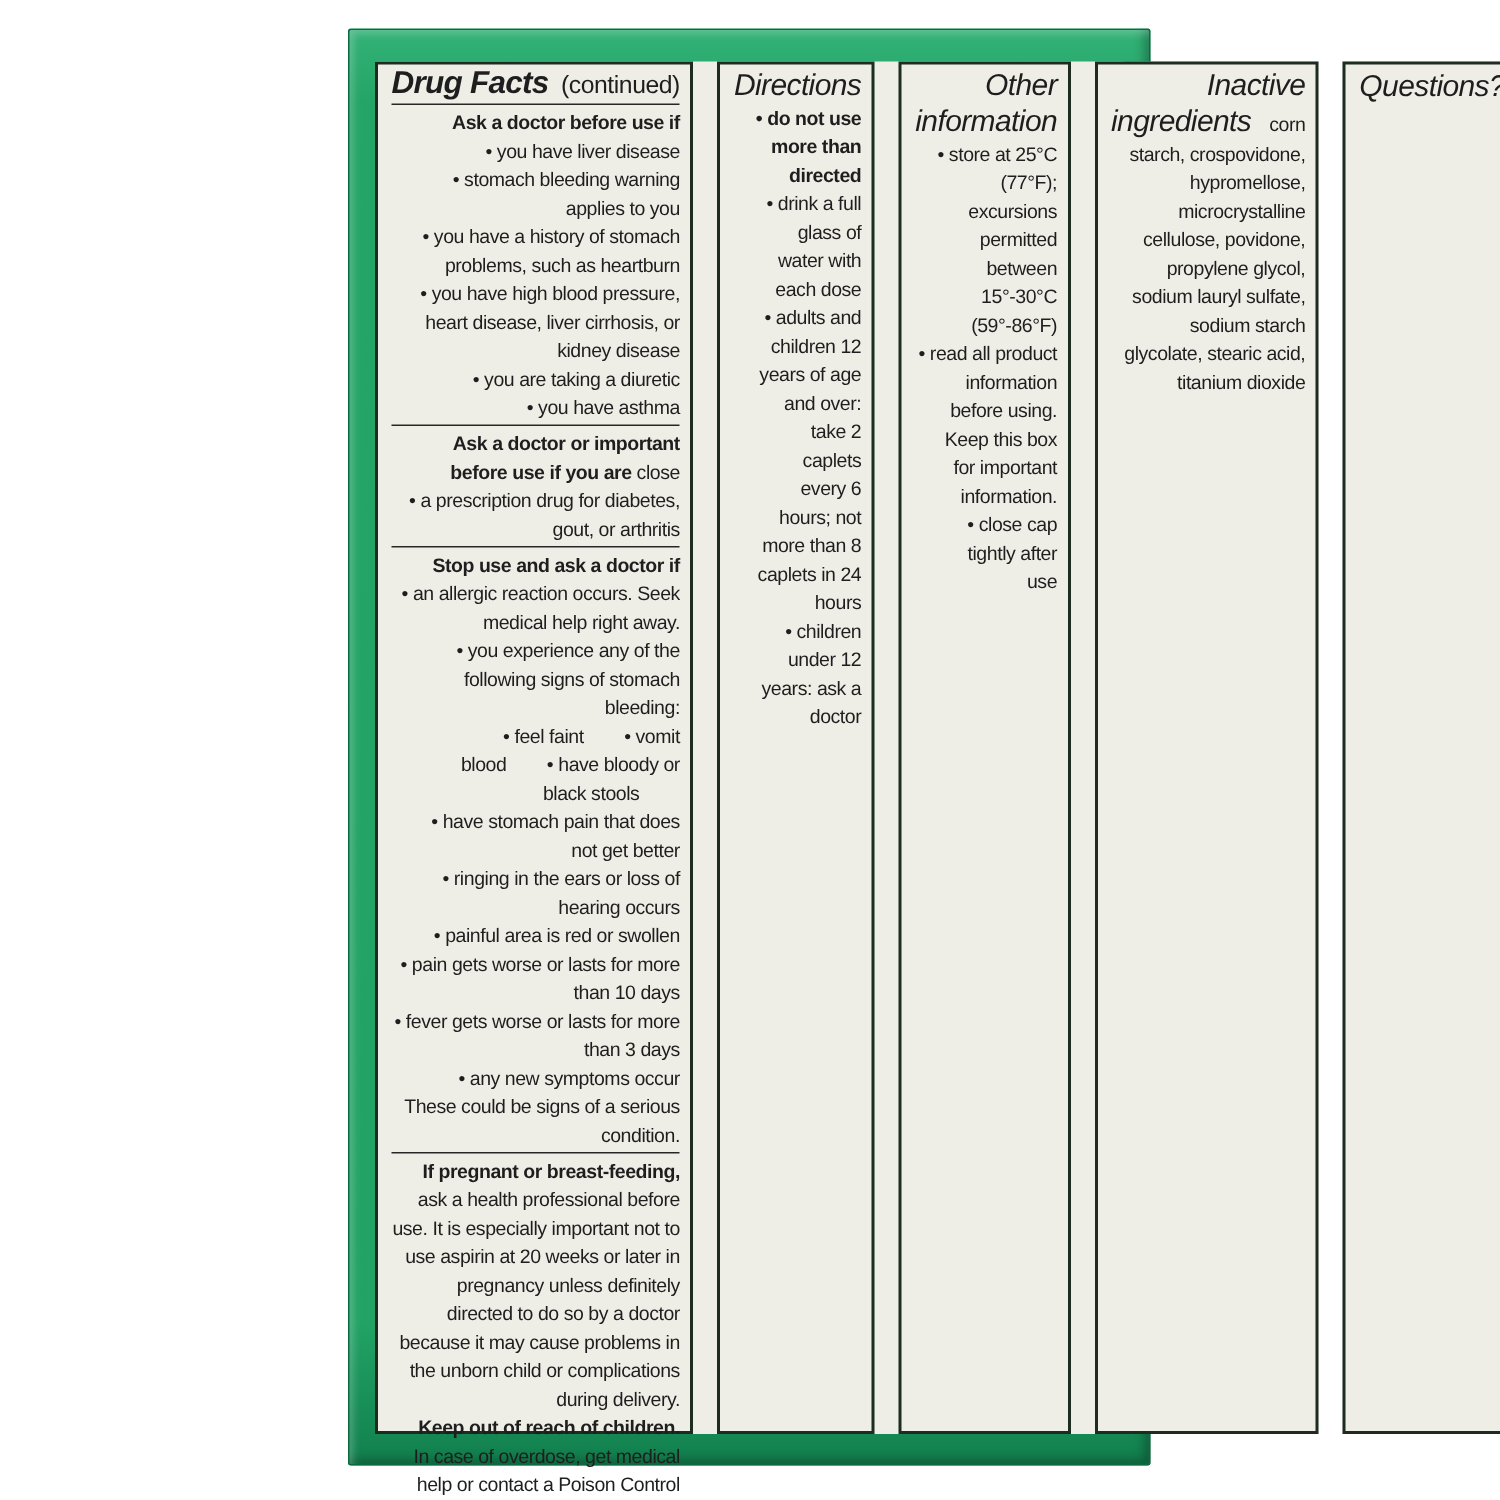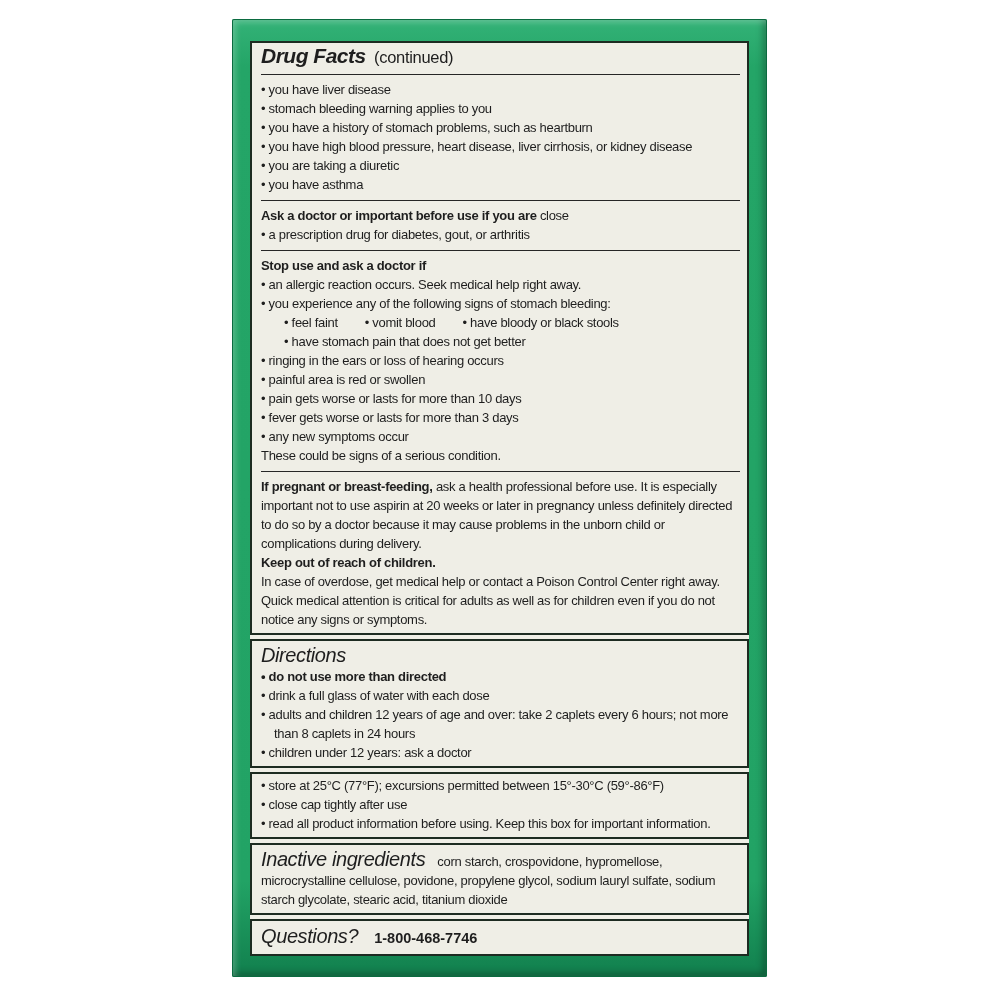--- a/index.html
+++ b/index.html
@@ -10,21 +10,21 @@
   .package{
     position:absolute;left:232px;top:19px;width:535px;height:958px;
     background:linear-gradient(180deg,#33b277 0%,#24a567 5%,#22a365 90%,#138350 99%);
     box-shadow:inset 0 0 0 1px #0b6b40,
                inset 3px 3px 6px rgba(255,255,255,.28),
                inset -4px -4px 7px rgba(0,0,0,.30);
     border-radius:2px;
   }
   .label-area{
     position:absolute;left:18px;right:18px;top:22px;bottom:21px;
-    background:#efeee6;display:flex;flex-direction:column;gap:4px;
+    background:#efeee6;display:flex;flex-direction:row;gap:16px;text-align:right;
   }
   .box{
     border:2px solid #1d2b21;background:#efeee6;
     padding:2px 7px 4px 9px;
     font-size:13px;line-height:19px;letter-spacing:-0.3px;
   }
   .box-main{flex:1 1 auto;display:flex;flex-direction:column;justify-content:space-between;min-height:0;}
   .title-row{margin:1px 0 0 0;white-space:nowrap;}
   .df-title{font-style:italic;font-weight:bold;font-size:21px;letter-spacing:-0.5px;}
   .df-cont{font-size:16.5px;margin-left:5px;}
@@ -51,20 +51,21 @@
   <div class="label-area">
 
     <section class="box box-main">
       <div class="title-row">
         <span class="df-title">Drug Facts</span>
         <span class="df-cont">(continued)</span>
       </div>
       <div class="rule"></div>
 
       <div>
+        <div class="h-bold">Ask a doctor before use if</div>
         <ul>
           <li class="bullet">you have liver disease</li>
           <li class="bullet">stomach bleeding warning applies to you</li>
           <li class="bullet">you have a history of stomach problems, such as heartburn</li>
           <li class="bullet">you have high blood pressure, heart disease, liver cirrhosis, or kidney disease</li>
           <li class="bullet">you are taking a diuretic</li>
           <li class="bullet">you have asthma</li>
         </ul>
       </div>
       <div class="rule"></div>
@@ -109,24 +110,25 @@
       <div class="big-h">Directions</div>
       <ul>
         <li class="bullet h-bold">do not use more than directed</li>
         <li class="bullet">drink a full glass of water with each dose</li>
         <li class="bullet">adults and children 12 years of age and over: take 2 caplets every 6 hours; not more than 8 caplets in 24 hours</li>
         <li class="bullet">children under 12 years: ask a doctor</li>
       </ul>
     </section>
 
     <section class="box">
+      <div class="big-h">Other information</div>
       <ul>
         <li class="bullet">store at 25°C (77°F); excursions permitted between 15°-30°C (59°-86°F)</li>
+        <li class="bullet">read all product information before using. Keep this box for important information.</li>
         <li class="bullet">close cap tightly after use</li>
-        <li class="bullet">read all product information before using. Keep this box for important information.</li>
       </ul>
     </section>
 
     <section class="box">
       <div class="para"><span class="big-h big-h-inline">Inactive ingredients</span><span>corn starch, crospovidone, hypromellose, microcrystalline cellulose, povidone, propylene glycol, sodium lauryl sulfate, sodium starch glycolate, stearic acid, titanium dioxide</span></div>
     </section>
 
     <section class="box">
       <div class="q-row">
         <span class="big-h">Questions?</span>

